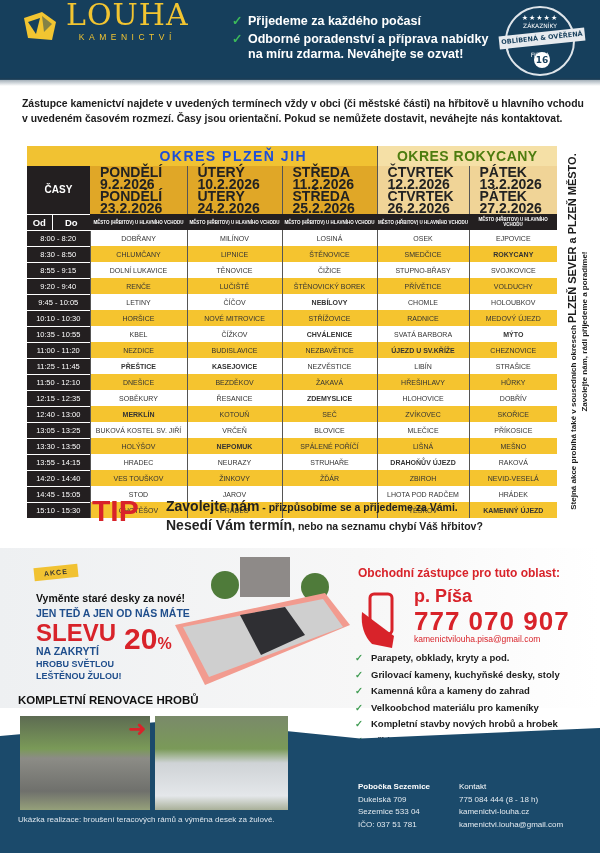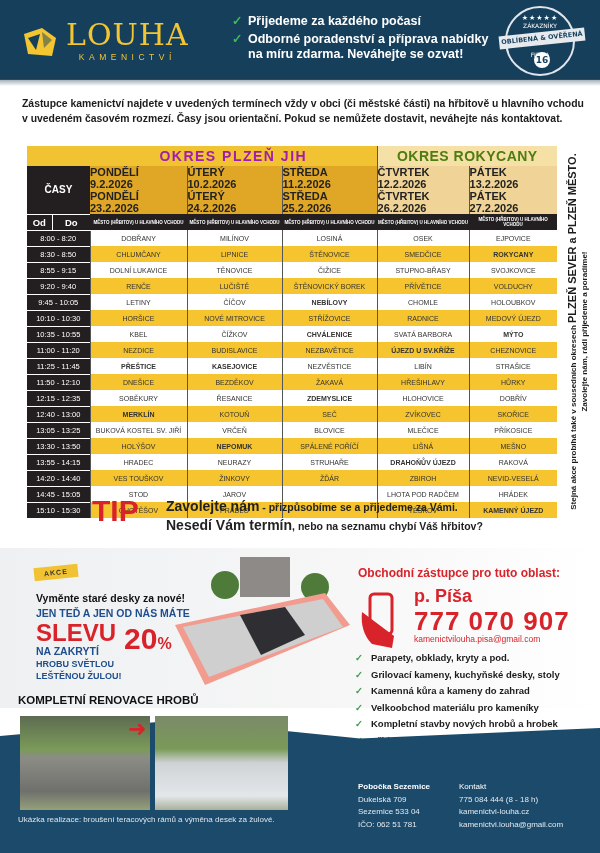--- a/index.html
+++ b/index.html
@@ -1,37 +1,37 @@
 <!DOCTYPE html>
 <html><head>
 <meta charset="utf-8">
 <style>
 *{box-sizing:border-box;margin:0;padding:0}
 body{width:600px;height:853px;overflow:hidden;background:#fff;font-family:"DejaVu Sans",sans-serif;position:relative;color:#1a1a1a}
 .header{position:absolute;left:0;top:0;width:600px;height:80px;background:#163f5c;}
 .header:after{content:"";position:absolute;left:0;bottom:-6px;width:600px;height:8px;background:linear-gradient(#0f2e45,#fff);opacity:.5}
-.logo{position:absolute;left:22px;top:20px;display:flex;align-items:center}
+.logo{position:absolute;left:22px;top:0;display:flex;align-items:flex-end}
 .logo-mark{width:36px;height:30px;margin-top:4px}
 .logo-text{margin-left:8px;text-align:center}
 .logo-name{font-family:"DejaVu Serif",serif;color:#f2c531;font-size:30px;letter-spacing:1px;line-height:30px}
 .logo-sub{color:#f2c531;font-size:8.5px;letter-spacing:4.5px;margin-top:2px;font-family:"Liberation Sans",sans-serif}
 .claims{position:absolute;left:232px;top:14px;color:#fff;font-family:"Liberation Sans",sans-serif;font-weight:bold;font-size:12.5px;line-height:15px}
 .claim{display:flex;margin-bottom:3px}
 .check{color:#3dbb5a;width:16px;font-weight:bold}
 .badge{position:absolute;left:505px;top:6px;width:70px;height:70px;border-radius:50%;border:2px solid #dfe5ea;color:#fff;font-size:6px;text-align:center}
 .badge .ribbon{position:absolute;left:-8px;top:24px;width:86px;height:13px;background:#e6eaee;color:#163f5c;font-weight:bold;font-size:6.5px;line-height:13px;transform:rotate(-6deg)}
 .badge .stars{margin-top:6px;font-size:7px;letter-spacing:1px}
 .badge .yrs{position:absolute;left:27px;top:44px;width:16px;height:16px;border-radius:50%;background:#fff;color:#163f5c;font-size:9px;font-weight:bold;line-height:16px}
 .intro{position:absolute;left:22px;top:96px;width:570px;font-family:"Liberation Sans",sans-serif;font-weight:bold;font-size:10.4px;line-height:15px;color:#1c1c1c}
 table.sched{position:absolute;left:27px;top:146px;width:530px;border-collapse:collapse;font-family:"Liberation Sans",sans-serif;table-layout:fixed}
 .sched td,.sched th{padding:0;text-align:center;vertical-align:middle}
-.sched .okres-jih{background:#f1c232;font-size:14px;font-weight:bold;letter-spacing:1.5px;height:20px;color:#a21caf}
+.sched .okres-jih{background:#f1c232;font-size:14px;font-weight:bold;letter-spacing:1.5px;height:20px;color:#1d4ed8}
 .sched .okres-rok{background:#f5e0a6;font-size:14px;font-weight:bold;letter-spacing:.5px;color:#4d7c0f;border-left:1px solid #555}
 .sched .casy{background:#231f20;color:#fff;font-size:10px;font-weight:bold}
-.sched .day{background:#e0a727;font-size:11px;color:#222;text-align:left;line-height:12px;font-weight:bold;height:38px}
+.sched .day{background:#e0a727;font-size:14px;color:#222;text-align:left;padding-left:10px;line-height:12px;font-weight:bold;height:38px}
 .sched .day2{background:#f0d497;}
 .sched .day span.d{display:inline-block;width:60px}
 .sched .sub{background:#231f20;color:#fff;font-size:4.5px;line-height:5px;height:16px;font-weight:bold}
 .sched .od{background:#231f20;color:#fff;font-size:9.5px;font-weight:bold;border-right:1px solid #fff;border-top:1px solid #fff}
 .sched .time{background:#231f20;color:#fff;font-size:7.5px;height:16px;border-top:1px solid #fff;}
 .sched tr.r td.c{font-size:7px;color:#333;height:16px;border-left:1px solid #555}
 .sched tr.r.y td.c{background:#f5c42f}
 .sched tr.r.w td.c{background:#fff}
 .sched td.b{font-weight:bold;color:#111}
 .sidenote{position:absolute;left:558px;top:130px;width:40px;height:420px}
@@ -342,20 +342,20 @@
 <div class="footer-bg"></div>
 <div class="renov-title">KOMPLETNÍ RENOVACE HROBŮ</div>
 <div class="photo ph1"></div>
 <div class="photo ph2"></div>
 <div class="arrow">➜</div>
 <div class="caption">Ukázka realizace: broušení teracových rámů a výměna desek za žulové.</div>
 <div class="branch">
   <div class="t">Pobočka Sezemice</div>
   <div>Dukelská 709</div>
   <div>Sezemice 533 04</div>
-  <div>IČO: 062 51 781</div>
+  <div>IČO: 037 51 781</div>
 </div>
 <div class="kontakt">
   <div class="t">Kontakt</div>
   <div>775 084 444 (8 - 18 h)</div>
   <div>kamenictvi-louha.cz</div>
   <div>kamenictvi.louha@gmail.com</div>
 </div>
 
 </body></html>

